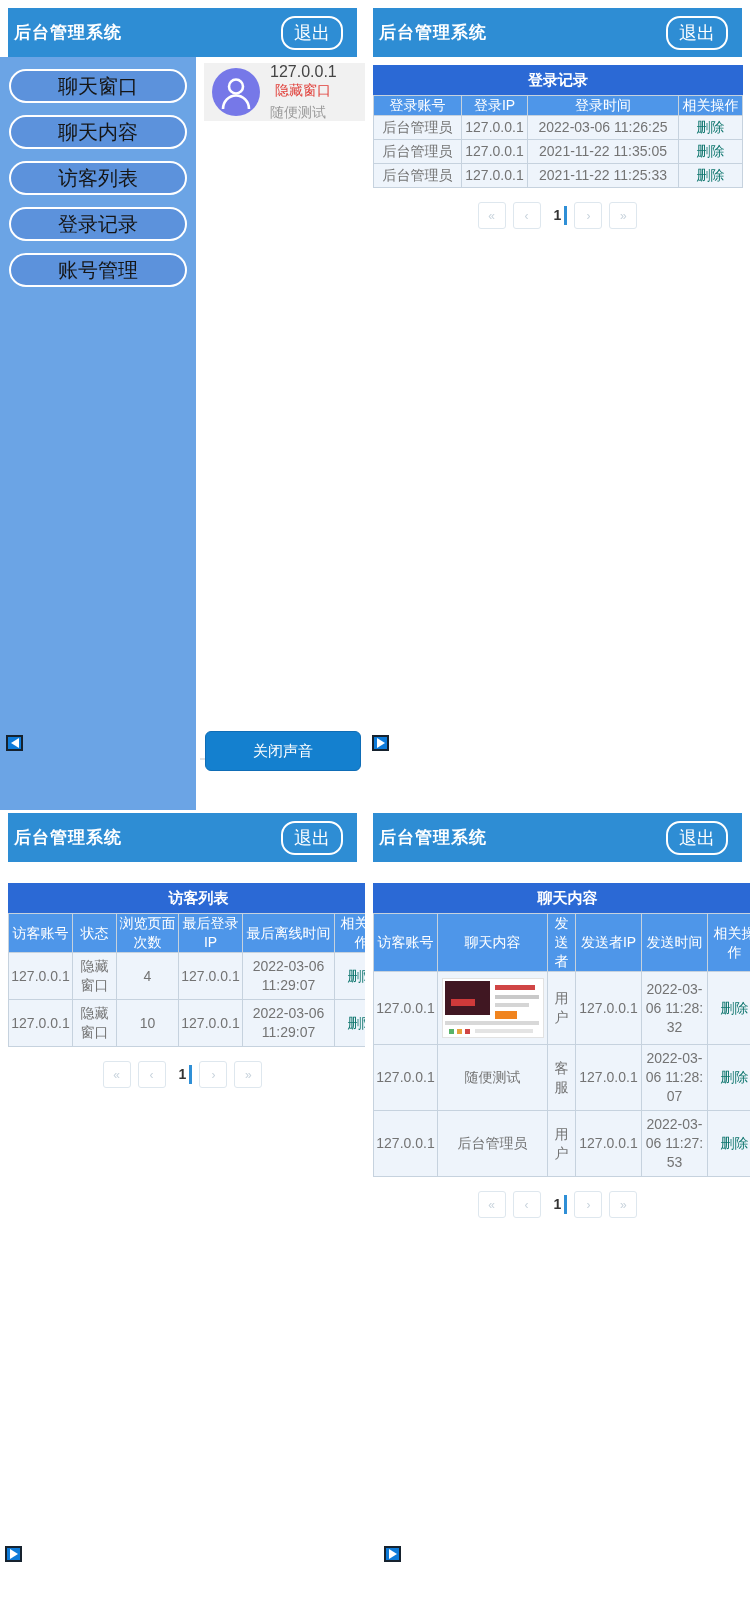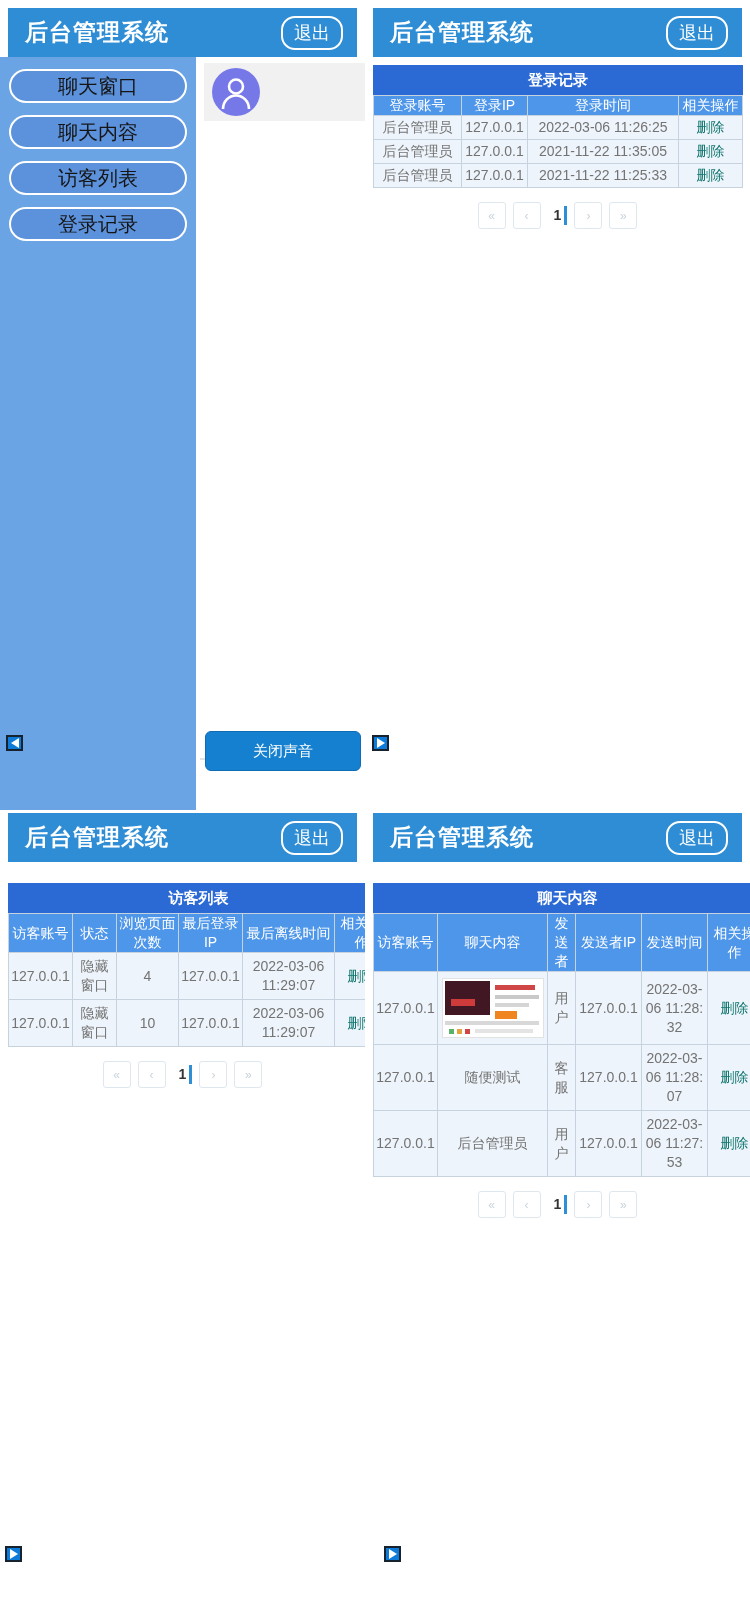--- a/index.html
+++ b/index.html
@@ -7,21 +7,21 @@
        font-family:"Liberation Sans",sans-serif;color:#333;overflow:hidden}
   .quad{position:absolute;overflow:hidden;background:#fff}
   #q-tl{left:0;top:0;width:365px;height:810px}
   #q-tr{left:365px;top:0;width:385px;height:810px}
   #q-bl{left:0;top:813px;width:365px;height:811px}
   #q-br{left:365px;top:813px;width:385px;height:811px}
 
   
   .apphdr{position:absolute;left:8px;right:8px;height:49px;background:#2e8dd4;
           display:flex;align-items:center}
-  .apphdr .ttl{color:#fff;font-size:23px;font-weight:bold;padding-left:17px;letter-spacing:1px}
+  .apphdr .ttl{color:#fff;font-size:17px;font-weight:bold;padding-left:6px;letter-spacing:1px}
   .logout{position:absolute;right:14px;top:50%;transform:translateY(-50%);
           background:transparent;color:#fff;font-size:18px;border:2px solid #fff;
           border-radius:14px;padding:3px 11px;cursor:pointer;font-family:inherit}
 
   
   .sidebar{position:absolute;left:0;top:57px;bottom:0;width:196px;background:#6ba4e5}
   .pill{margin:12px 9px 0 9px;height:30px;line-height:30px;text-align:center;
         background:#5c92dc;border:2px solid #fff;border-radius:18px;
         color:#151515;font-size:20px;cursor:pointer}
 
@@ -94,29 +94,36 @@
   <div class="apphdr" style="top:8px">
     <span class="ttl">后台管理系统</span>
     <button class="logout">退出</button>
   </div>
 
   <div class="sidebar">
     <div class="pill">聊天窗口</div>
     <div class="pill">聊天内容</div>
     <div class="pill">访客列表</div>
     <div class="pill">登录记录</div>
+    <div class="pill">账号管理</div>
   </div>
 
   <div class="chatarea">
     <div class="chatitem">
       <svg class="avatar" viewBox="0 0 48 48">
         <circle cx="24" cy="24" r="24" fill="#7678e8"></circle>
         <circle cx="24" cy="18.5" r="7" fill="none" stroke="#fff" stroke-width="2.6"></circle>
         <path d="M11 41 a13 13.5 0 0 1 26 0" fill="none" stroke="#fff" stroke-width="2.6"></path>
       </svg>
+      <div>
+        <div>
+          <span class="ci-name">127.0.0.1</span><span class="ci-status">隐藏窗口</span>
+        </div>
+        <div class="ci-msg">随便测试</div>
+      </div>
     </div>
   </div>
 
   <div class="chatfoot-line"></div>
   <div class="mutebtn">关闭声音</div>
 
   <button class="sbtn" style="left:6px;top:735px">
     <span class="tri-l"></span>
   </button>
 </div>

